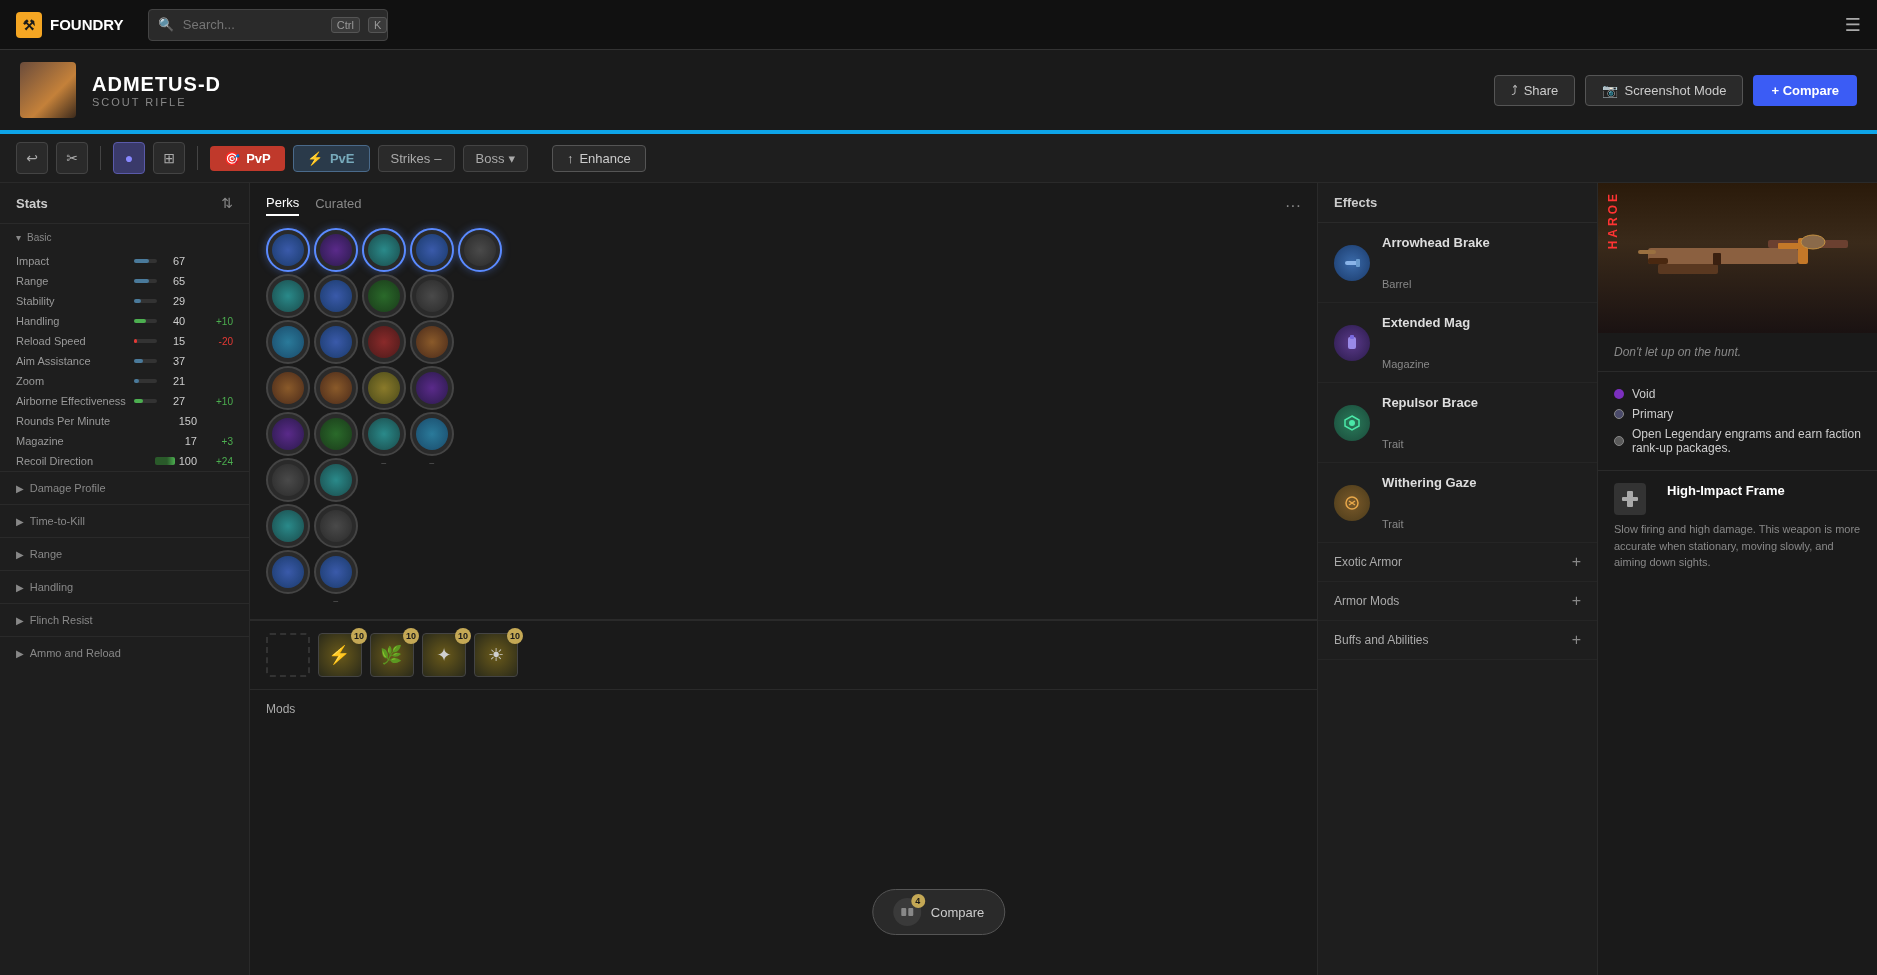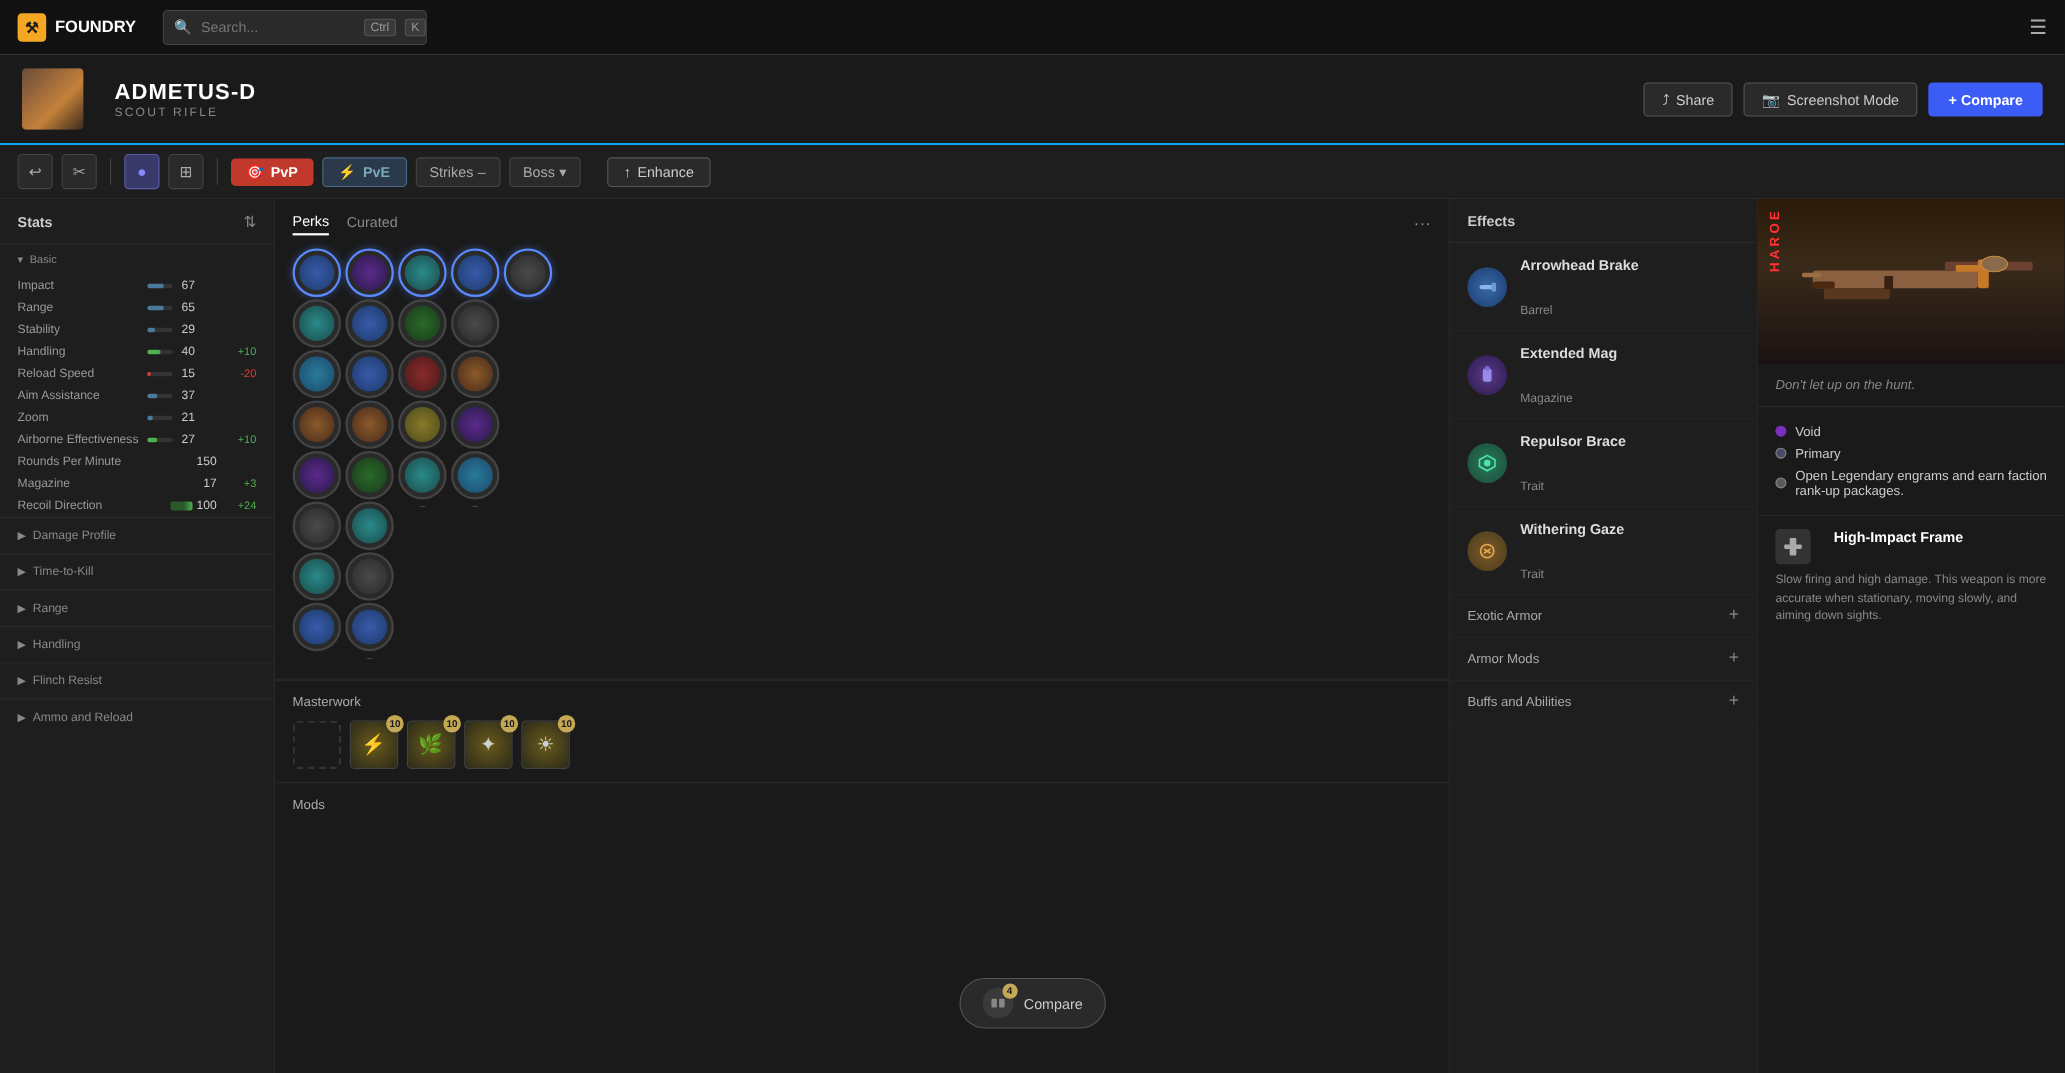--- a/index.html
+++ b/index.html
@@ -76,22 +76,22 @@
       cursor: pointer;
       font-size: 18px;
     }
 
     
     .weapon-header {
       background: #1a1a1a;
       padding: 12px 20px;
       display: flex;
       align-items: center;
-      gap: 28px;
-      border-bottom: 2px solid #0ea5e9;
+      gap: 16px;
+      border-bottom: 4px solid #0ea5e9;
     }
     .weapon-thumb {
       width: 56px;
       height: 56px;
       background: linear-gradient(135deg, #5a3a2a 0%, #8b5e3c 50%, #3a2a1a 100%);
       border-radius: 4px;
       display: flex;
       align-items: center;
       justify-content: center;
       overflow: hidden;
@@ -301,21 +301,21 @@
       height: 100%;
       border-radius: 2px;
     }
     .stat-bar.green { background: #4caf50; }
     .stat-bar.red { background: #e53935; }
     .stat-bar.default { background: #4a7a9b; }
     .stat-value {
       font-size: 11px;
       color: #ccc;
       width: 28px;
-      text-align: left;
+      text-align: center;
     }
     .stat-modifier {
       font-size: 10px;
       width: 32px;
       text-align: right;
     }
     .stat-modifier.pos { color: #4caf50; }
     .stat-modifier.neg { color: #e53935; }
     .stat-modifier.neutral { color: #888; }
 
@@ -985,21 +985,20 @@
 
         <div class="perk-col">
           <div class="perk-icon selected">
               <div class="perk-icon-inner pi-grey"></div>
             </div>
         </div>
       </div>
     </div>
 
     <div class="masterwork-section">
-      <div class="masterwork-title">Masterwork</div>
       <div class="masterwork-icons">
         <div class="mw-icon empty"></div>
         <div class="mw-icon" style="background:radial-gradient(circle,#6a5a1a,#2a2a1a);">
           <span style="font-size:18px;">⚡</span>
           <div class="mw-badge">10</div>
         </div>
         <div class="mw-icon" style="background:radial-gradient(circle,#6a5a1a,#2a2a1a);">
           <span style="font-size:18px;">🌿</span>
           <div class="mw-badge">10</div>
         </div>

